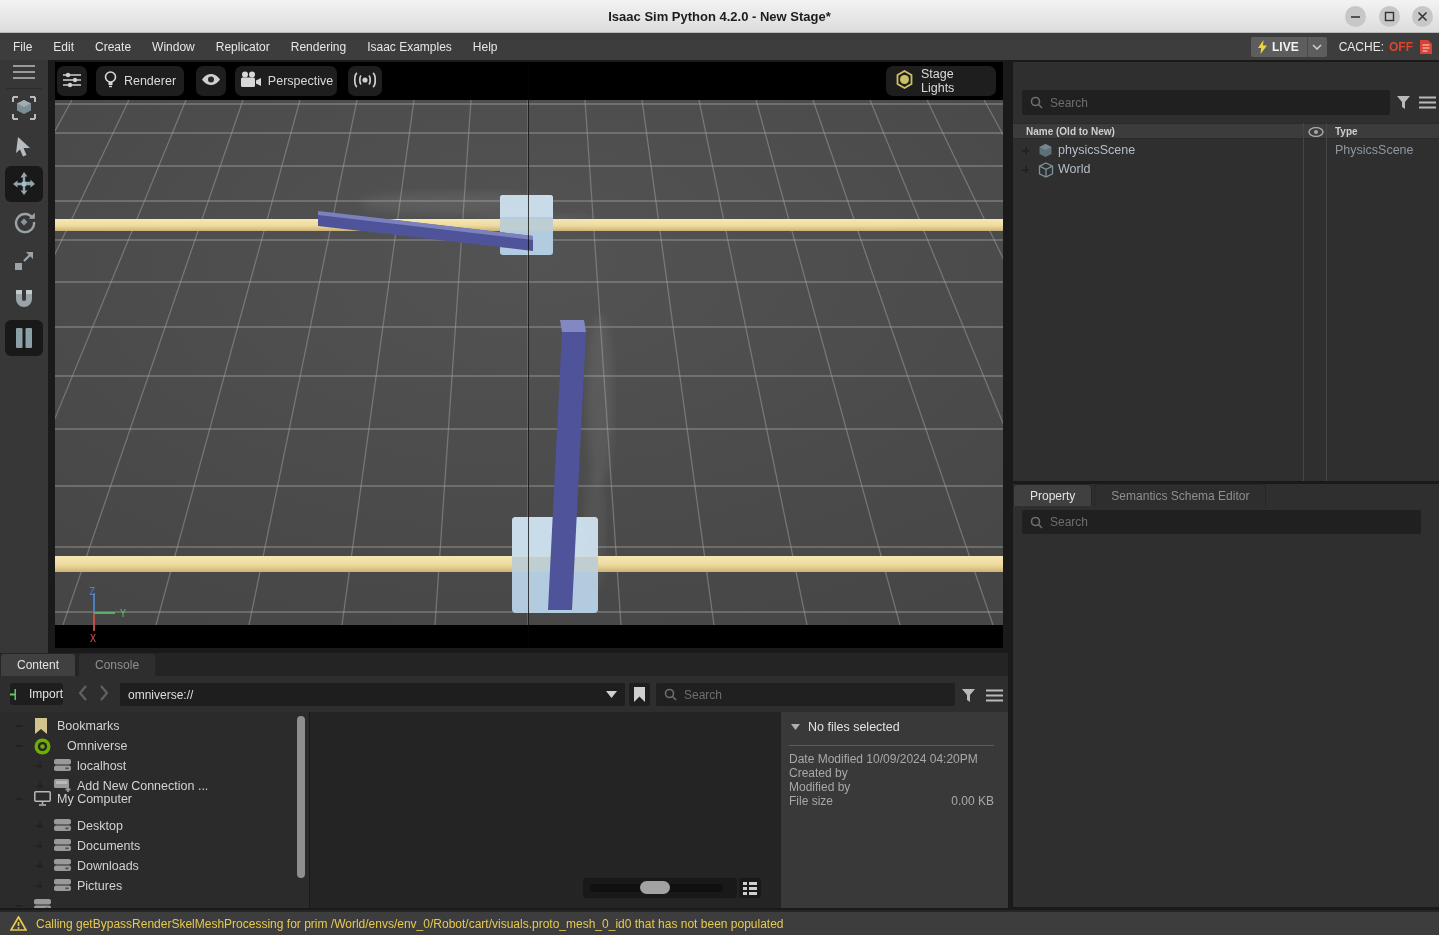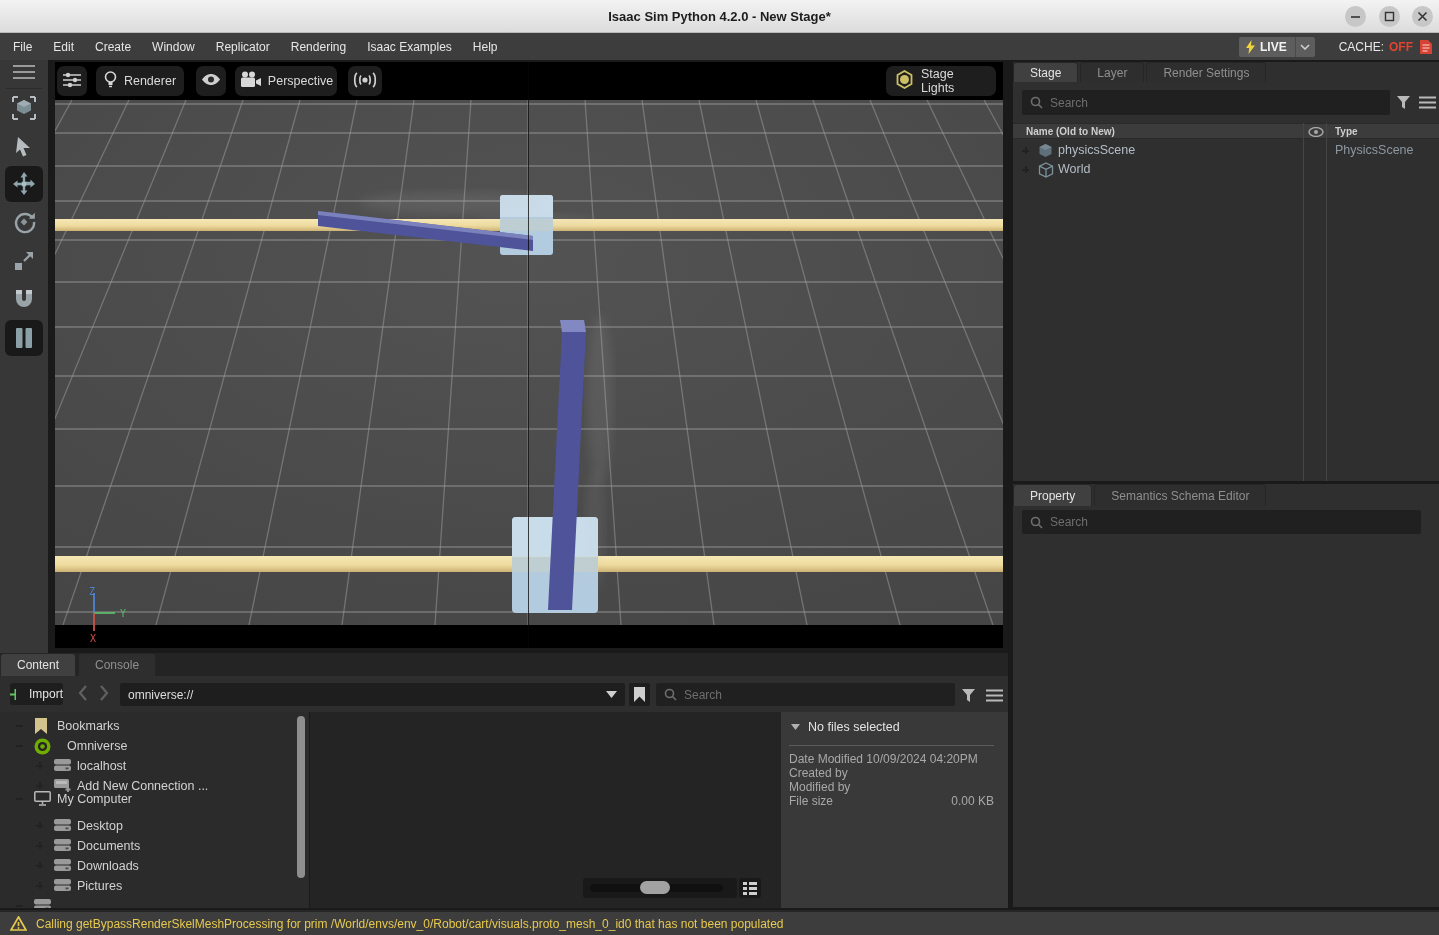--- a/index.html
+++ b/index.html
@@ -20,21 +20,21 @@
   
   #menubar { left:0; top:33px; width:1439px; height:27px; background:#3d3d3d;
     display:flex; align-items:center; padding-left:13px; }
   .menu-item { color:#e6e6e6; font-size:12px; margin-right:21px; cursor:default; }
   #menubar-right { position:absolute; right:6px; top:36px; height:21px; display:flex; align-items:center; }
   #live-btn { background:#5d5d5d; border-radius:2px 0 0 2px; height:20px; display:flex;
     align-items:center; padding:0 8px 0 6px; }
   #live-btn .lbl { color:#f2f2f2; font-weight:bold; font-size:12px; margin-left:4px; }
   #live-chevron { background:#5d5d5d; border-left:1px solid #4a4a4a; border-radius:0 2px 2px 0;
     height:20px; width:20px; display:flex; align-items:center; justify-content:center; }
-  #cache-group { display:flex; align-items:center; margin-left:24px; }
+  #cache-group { display:flex; align-items:center; margin-left:12px; }
   #cache-label { color:#e8e8e8; font-size:12px; }
   #cache-value { color:#e0442e; font-size:12px; font-weight:bold; margin-left:5px; }
 
   
   #left-toolbar { left:0; top:60px; width:48px; height:593px; background:#373737; }
   #left-toolbar .sep { margin:4px 6px 6px 6px; border-top:1px solid #2c2c2c; }
   .tool-btn { position:absolute; left:5px; width:38px; height:36px; border-radius:6px;
     display:flex; align-items:center; justify-content:center; }
   .tool-btn.active { background:#191919; }
   .tool-btn svg { display:block; }
@@ -369,25 +369,20 @@
       <line x1="17" y1="28" x2="17" y2="8" stroke="#4d84d2" stroke-width="1.8"></line>
       <line x1="17" y1="28" x2="38" y2="28" stroke="#5cb86a" stroke-width="1.8"></line>
       <line x1="17" y1="28" x2="17" y2="46" stroke="#cf5148" stroke-width="1.8"></line>
       <text x="12" y="10" fill="#4d84d2">Z</text>
       <text x="43" y="32" fill="#5cb86a">Y</text>
       <text x="13" y="57" fill="#cf5148">X</text>
     </svg>
   </div>
 
   <div id="stage-panel" class="abs panel">
-    <div id="stage-tabbar" class="tabbar">
-        <div class="tab active">Stage</div>
-        <div class="tab">Layer</div>
-        <div class="tab">Render Settings</div>
-      </div>
     <div class="searchbox" style="left:9px; top:28px; width:368px; height:25px;">
       <svg width="13" height="13">
           <circle cx="5.5" cy="5.5" r="4" fill="none" stroke="#6e6e6e" stroke-width="1.6"></circle>
           <line x1="8.5" y1="8.5" x2="12" y2="12" stroke="#6e6e6e" stroke-width="1.6"></line>
         </svg>
       <span class="ph">Search</span>
     </div>
     <div class="icon-btn" style="left:382px; top:31px; width:18px; height:18px;">
       <svg width="16" height="15">
           <path d="M1 1h13l-5 6v7l-3-2V7z" fill="#b9b9b9"></path>

